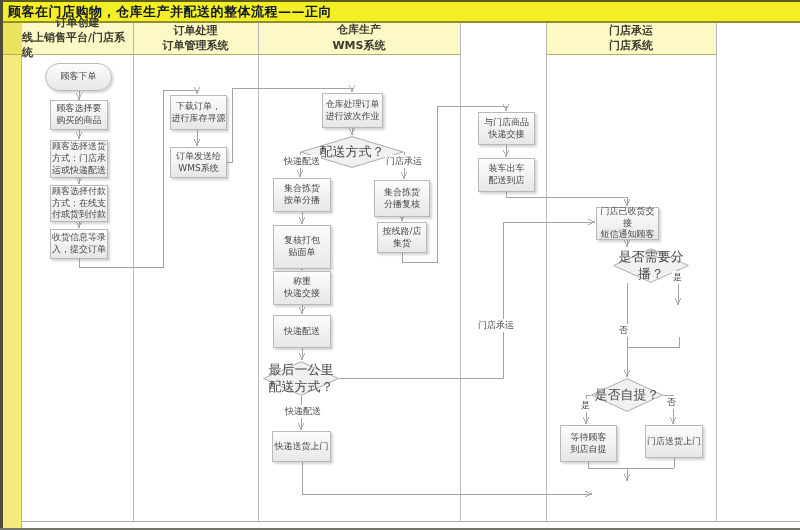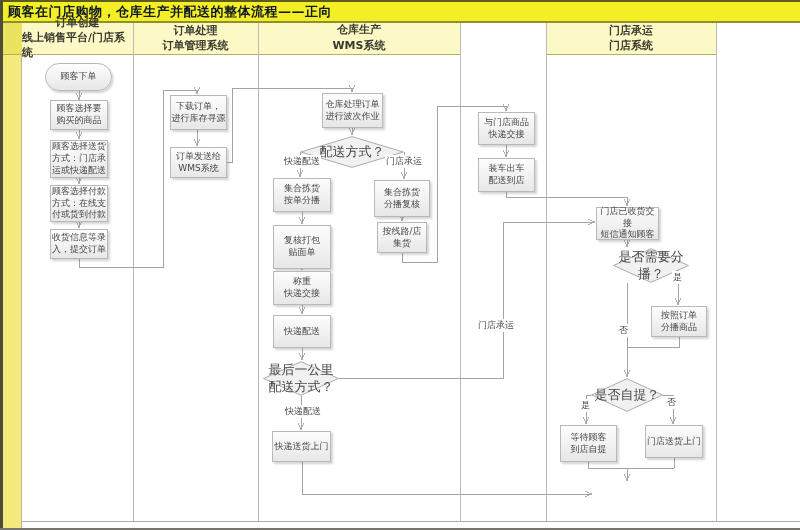--- a/index.html
+++ b/index.html
@@ -172,22 +172,20 @@
 配送到店</div>
 
   <div class="node" style="left:596px;top:207px;width:63px;height:33px;">门店已收货交接
 短信通知顾客</div>
   <div class="diamond" style="left:589px;top:248px;width:76px;height:35px;margin-left:24px;">
     <svg viewBox="0 0 100 50" preserveAspectRatio="none">
         <polygon points="50,1 99.3,25 50,49 0.7,25" fill="#f1f1f1" stroke="#ababab" vector-effect="non-scaling-stroke"></polygon>
       </svg>
     <span class="lbl">是否需要分播？</span>
   </div>
-  <div class="node" style="left:651px;top:306px;width:56px;height:31px;">按照订单
-分播商品</div>
   <div class="diamond" style="left:591px;top:378px;width:72px;height:34px;">
     <svg viewBox="0 0 100 50" preserveAspectRatio="none">
         <polygon points="50,1 99.3,25 50,49 0.7,25" fill="#f1f1f1" stroke="#ababab" vector-effect="non-scaling-stroke"></polygon>
       </svg>
     <span class="lbl">是否自提？</span>
   </div>
   <div class="node" style="left:560px;top:425px;width:57px;height:37px;">等待顾客
 到店自提</div>
   <div class="node" style="left:645px;top:425px;width:58px;height:33px;">门店送货上门</div>
 

